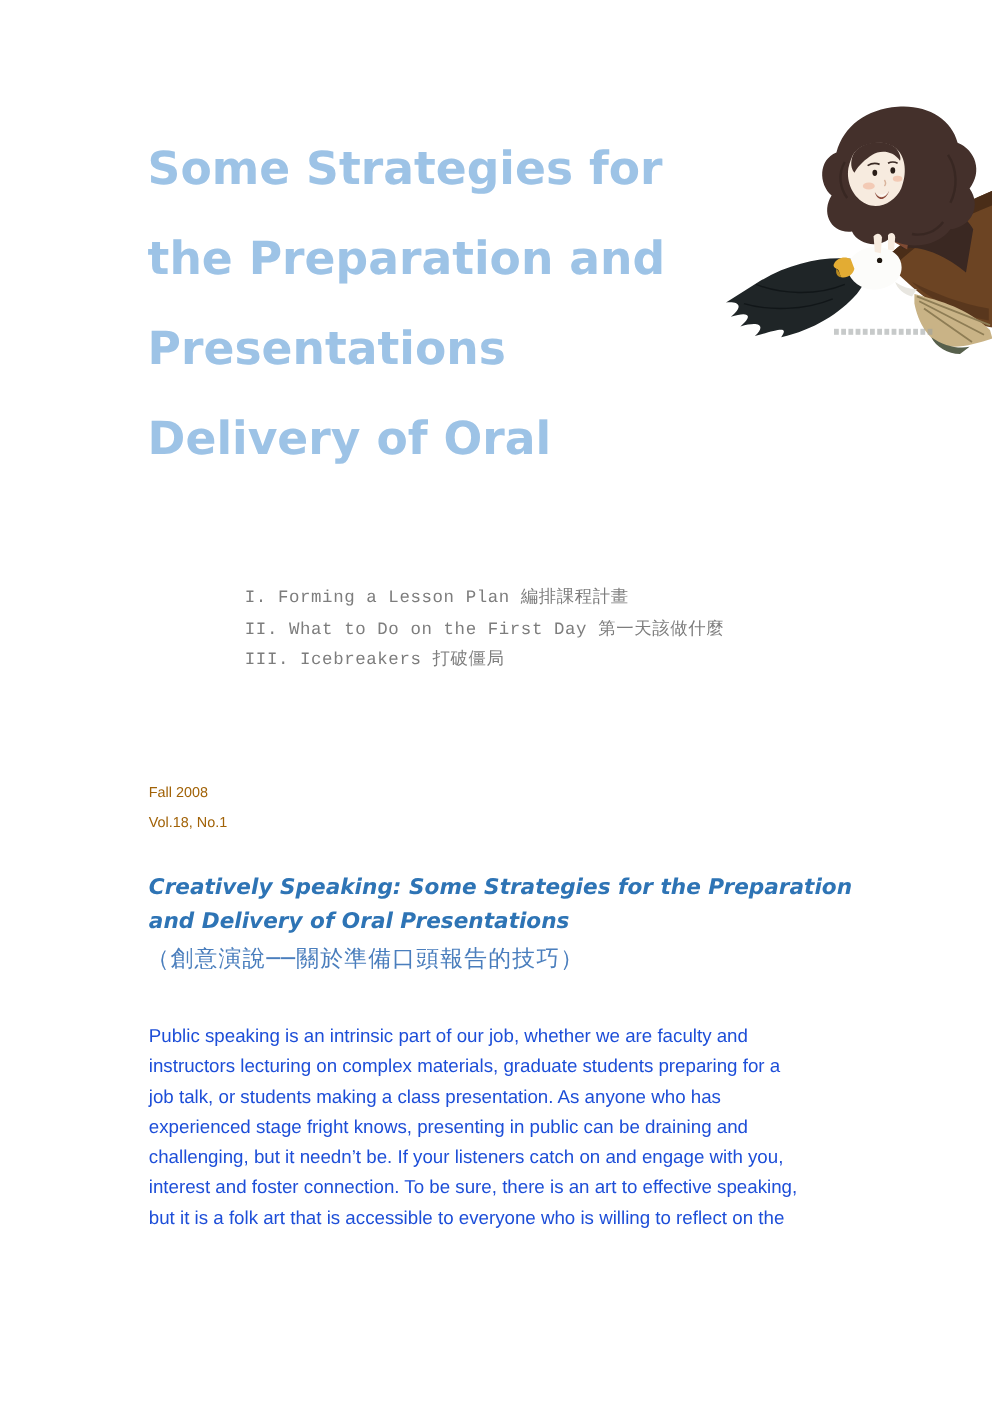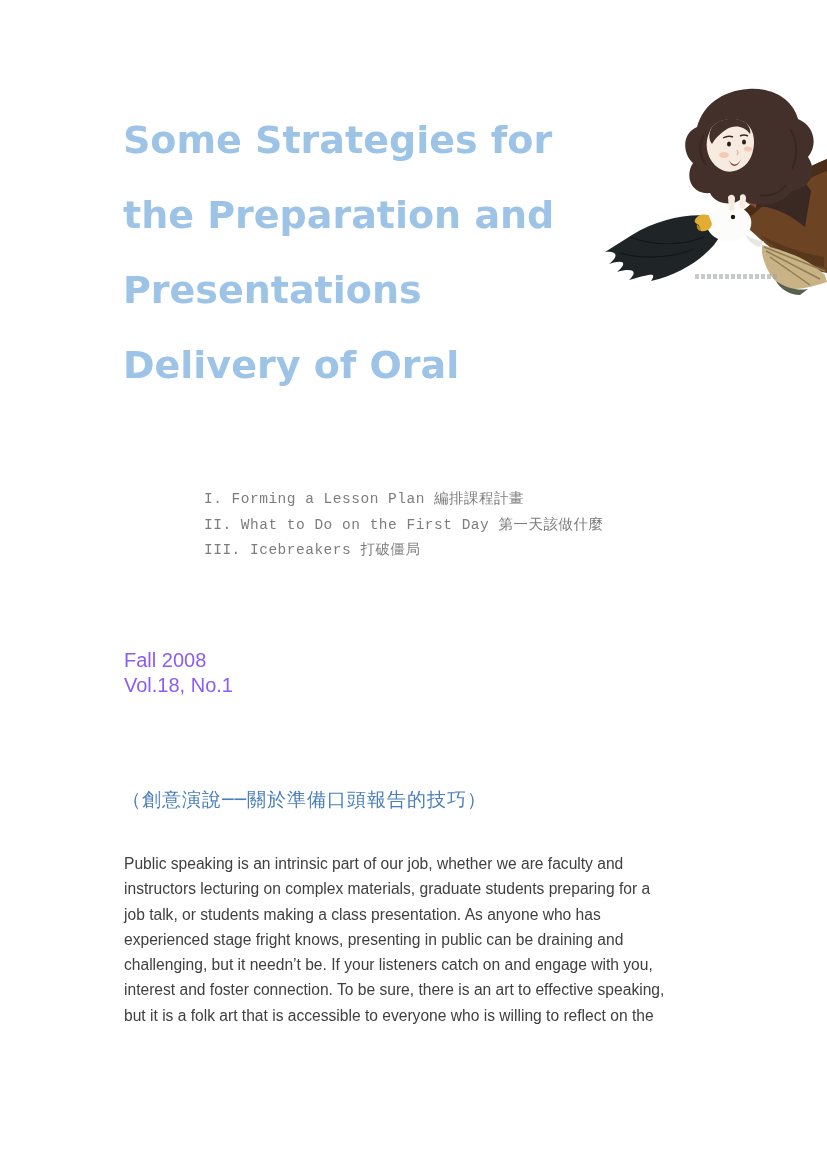--- a/index.html
+++ b/index.html
@@ -25,40 +25,40 @@
   
   .toc {
     position:absolute; left:204px; top:487px;
     font-family:"Liberation Mono", monospace;
     font-size:14.5px; line-height:25.5px; color:#7D7D7D;
     letter-spacing:0.5px; white-space:nowrap;
   }
   
   .issue {
     position:absolute; left:124px; top:648px;
-    font-size:20px; line-height:25px; color:#8b5cf6;
+    font-size:12px; line-height:25px; color:#a16207;
   }
   
   .article-heading {
     position:absolute; left:124px; top:726px;
     font-family:"DejaVu Sans", sans-serif;
     font-weight:bold; font-style:italic;
     font-size:18px; line-height:27.5px; color:#2E74B5;
     white-space:nowrap;
   }
   .article-heading-zh {
     position:absolute; left:122px; top:786px;
     font-family:"DejaVu Sans", sans-serif;
     font-size:19px; line-height:26px; color:#4A7EBD;
     letter-spacing:1px; white-space:nowrap;
   }
   
   .body-text {
     position:absolute; left:124px; top:851px;
-    font-size:15.6px; line-height:25.3px; color:#404040;
+    font-size:15.6px; line-height:25.3px; color:#1d4ed8;
     white-space:nowrap;
   }
   
   .illustration {
     position:absolute; left:600px; top:85px; width:227px; height:225px;
   }
 </style>
 </head>
 <body>
 
@@ -76,20 +76,24 @@
     <div>I. Forming a Lesson Plan 編排課程計畫</div>
     <div>II. What to Do on the First Day 第一天該做什麼</div>
     <div>III. Icebreakers 打破僵局</div>
   </div>
 
   <div class="issue">
     <div>Fall 2008</div>
     <div>Vol.18, No.1</div>
   </div>
 
+  <div class="article-heading">
+    <div>Creatively Speaking: Some Strategies for the Preparation</div>
+    <div>and Delivery of Oral Presentations</div>
+  </div>
 
   <div class="article-heading-zh">（創意演說──關於準備口頭報告的技巧）</div>
 
   <div class="body-text">
     <div>Public speaking is an intrinsic part of our job, whether we are faculty and</div>
     <div>instructors lecturing on complex materials, graduate students preparing for a</div>
     <div>job talk, or students making a class presentation. As anyone who has</div>
     <div>experienced stage fright knows, presenting in public can be draining and</div>
     <div>challenging, but it needn’t be. If your listeners catch on and engage with you,</div>
     <div>interest and foster connection. To be sure, there is an art to effective speaking,</div>

